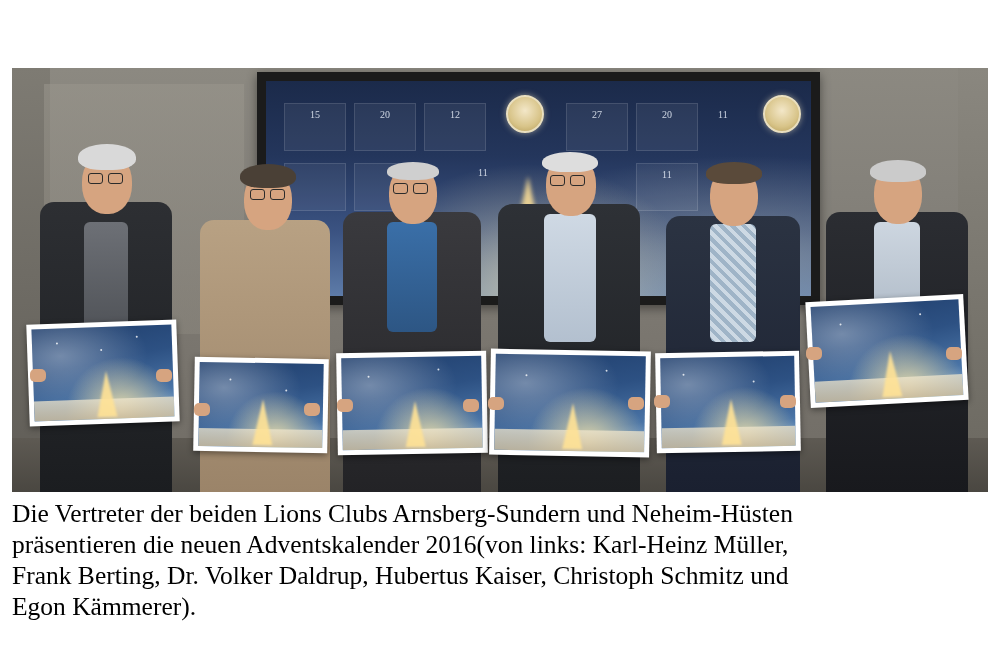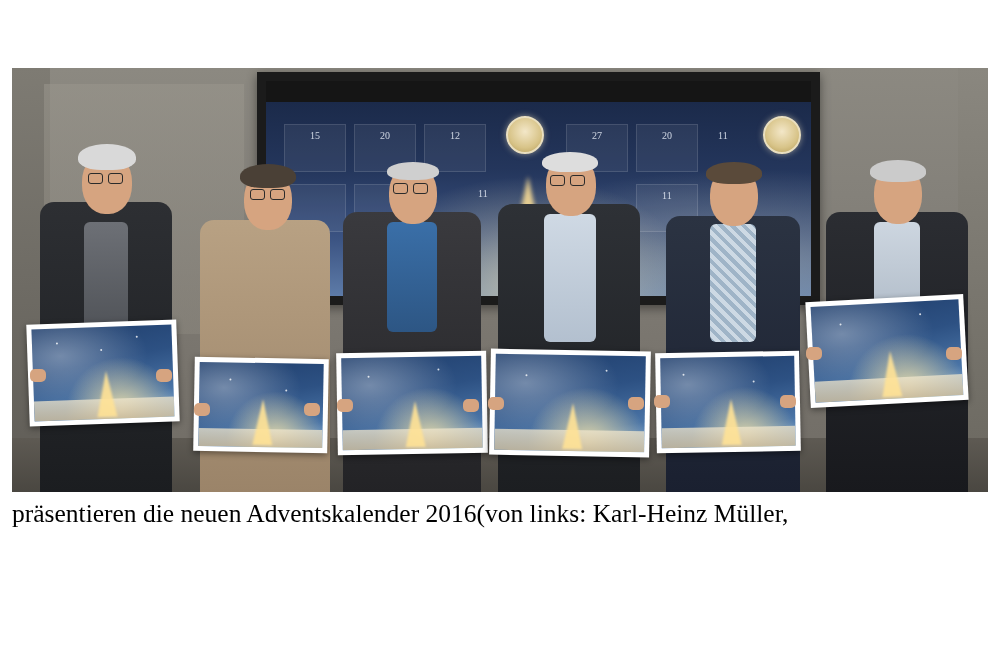--- a/index.html
+++ b/index.html
@@ -67,21 +67,20 @@
     box-shadow: 0 3px 10px rgba(0,0,0,.45);
     overflow: hidden;
   }
   .poster-inner {
     position: absolute;
     inset: 0;
     background:
       radial-gradient(ellipse at 48% 95%, rgba(255,236,180,.55) 0%, rgba(255,220,140,0) 42%),
       radial-gradient(ellipse at 88% 80%, rgba(255,240,190,.28) 0%, rgba(255,230,160,0) 40%),
       linear-gradient(180deg, #1b2a4a 0%, #24365c 35%, #3b5382 70%, #5d7ba8 100%);
-    margin-top: 21px;
   }
   .poster-tree {
     position: absolute;
     left: 48%;
     bottom: 0;
     width: 0; height: 0;
     transform: translateX(-50%);
     border-left: 26px solid transparent;
     border-right: 26px solid transparent;
     border-bottom: 120px solid rgba(255,225,150,.85);
@@ -372,18 +371,21 @@
           </div>
         </div>
         <div class="hand" style="left:-6px; bottom:132px;"></div>
         <div class="hand" style="left:134px; bottom:132px;"></div>
       </div>
 
     </div>
   </div>
 
   <div class="caption">
+    <div class="line">Die Vertreter der beiden Lions Clubs Arnsberg-Sundern und Neheim-Hüsten</div>
     <div class="line">präsentieren die neuen Adventskalender 2016(von links: Karl-Heinz Müller,</div>
+    <div class="line">Frank Berting, Dr. Volker Daldrup, Hubertus Kaiser, Christoph Schmitz und</div>
     <div class="credit-line">
+      <span>Egon Kämmerer).</span>
     </div>
   </div>
 
 </div>
 
 </body></html>

